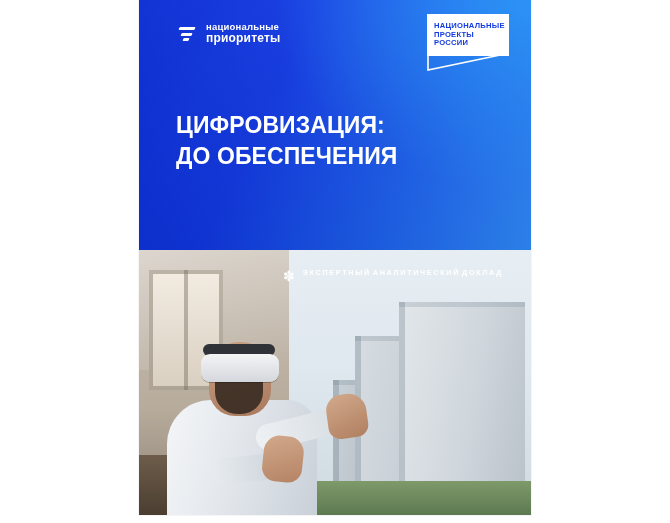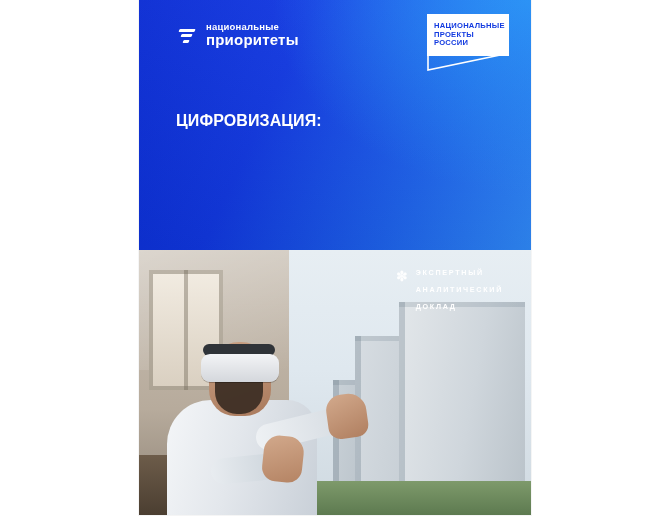--- a/index.html
+++ b/index.html
@@ -79,21 +79,21 @@
     line-height: 1.06;
   }
   .logo-left-text .l1 {
     color: #ffffff;
     font-size: 9.5px;
     font-weight: 700;
     letter-spacing: 0.2px;
   }
   .logo-left-text .l2 {
     color: #ffffff;
-    font-size: 15px;
+    font-size: 12px;
     font-weight: 700;
     letter-spacing: 0.2px;
   }
 
   
   .logo-right {
     position: absolute;
     right: 22px;
     top: 14px;
     width: 112px;
@@ -131,21 +131,21 @@
   }
 
   
   .title {
     position: absolute;
     left: 37px;
     top: 110px;
     width: 330px;
     z-index: 5;
     color: #ffffff;
-    font-size: 16px;
+    font-size: 23px;
     font-weight: 700;
     line-height: 1.33;
     letter-spacing: 0.1px;
     text-transform: uppercase;
   }
   .title .tl { display: block; white-space: nowrap; }
 
   
   .photo {
     position: absolute;
@@ -315,22 +315,22 @@
   }
   .report-label .asterisk {
     color: #ffffff;
     font-size: 14px;
     line-height: 1;
     margin-top: 1px;
     opacity: 0.95;
   }
   .report-label .rl-lines {
     display: flex;
-    flex-direction: column;
-    gap: 8px;
+    flex-direction: row;
+    gap: 2px;
   }
   .report-label .rl-lines span {
     color: #ffffff;
     font-size: 7.2px;
     font-weight: 700;
     letter-spacing: 1.7px;
     text-transform: uppercase;
     line-height: 1.25;
   }
 </style>
@@ -360,20 +360,21 @@
       </svg>
       <div class="flag">
         <div>НАЦИОНАЛЬНЫЕ</div>
         <div>ПРОЕКТЫ</div>
         <div>РОССИИ</div>
       </div>
     </div>
 
     <div class="title">
       <span class="tl">ЦИФРОВИЗАЦИЯ:</span>
+      <span class="tl">ДО ОБЕСПЕЧЕНИЯ</span>
     </div>
 
     <div class="photo">
       <div class="ph-sky"></div>
 
       <div class="ph-bld-c">
         <div class="ph-win-grid"></div>
       </div>
       <div class="ph-bld-b">
         <div class="ph-win-grid"></div>

